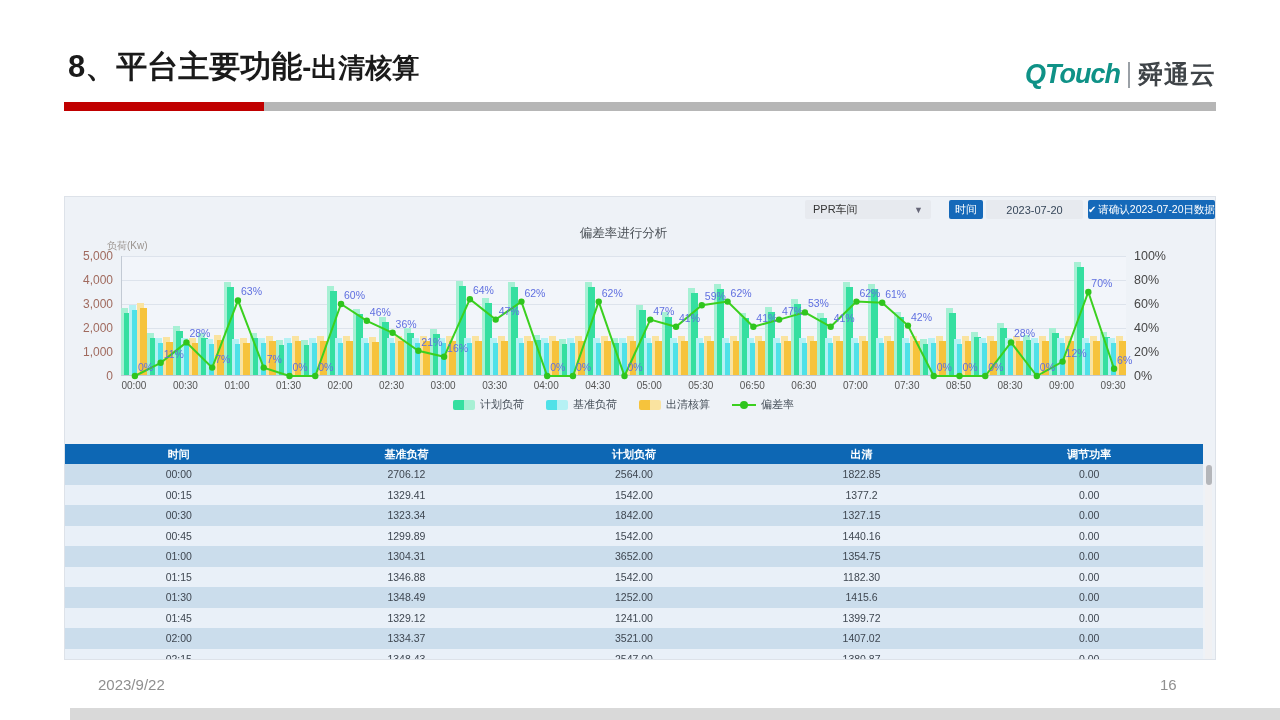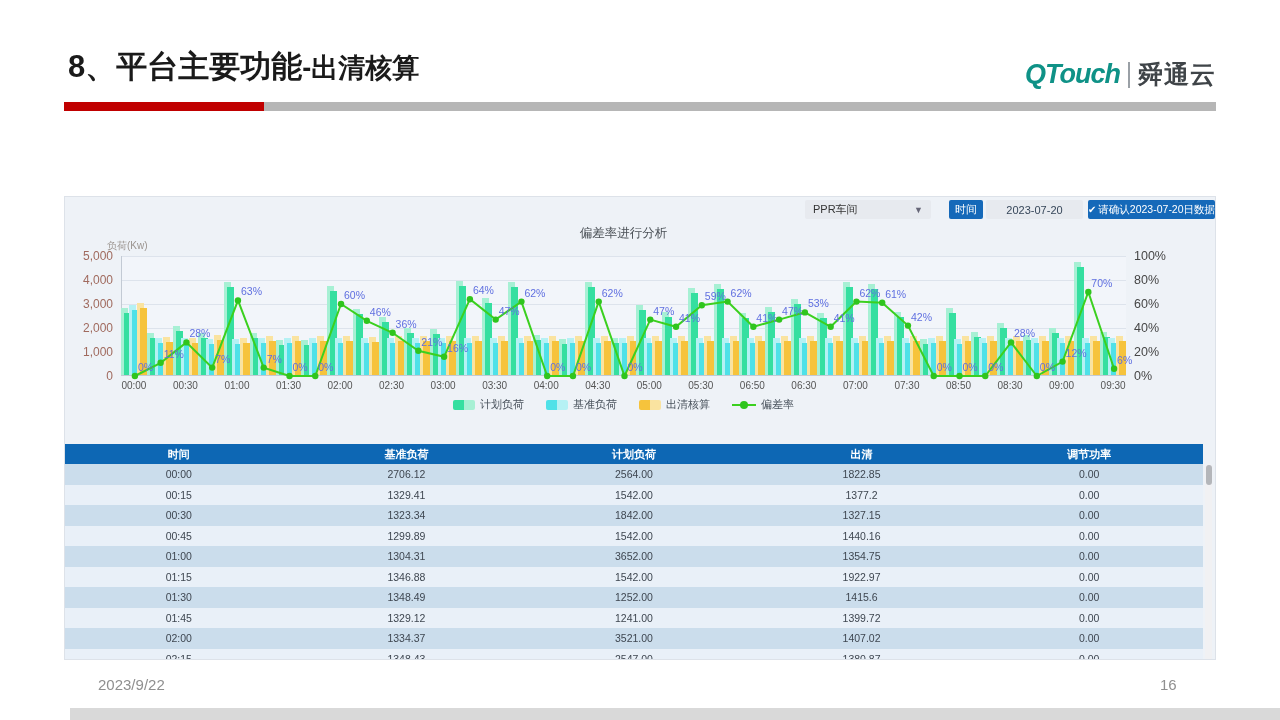--- a/index.html
+++ b/index.html
@@ -836,21 +836,21 @@
             <div class="cell">01:00</div>
             <div class="cell">1304.31</div>
             <div class="cell">3652.00</div>
             <div class="cell">1354.75</div>
             <div class="cell">0.00</div>
           </div>
           <div class="trow even">
             <div class="cell">01:15</div>
             <div class="cell">1346.88</div>
             <div class="cell">1542.00</div>
-            <div class="cell">1922.97</div>
+            <div class="cell">1182.30</div>
             <div class="cell">0.00</div>
           </div>
           <div class="trow odd">
             <div class="cell">01:30</div>
             <div class="cell">1348.49</div>
             <div class="cell">1252.00</div>
             <div class="cell">1415.6</div>
             <div class="cell">0.00</div>
           </div>
           <div class="trow even">

